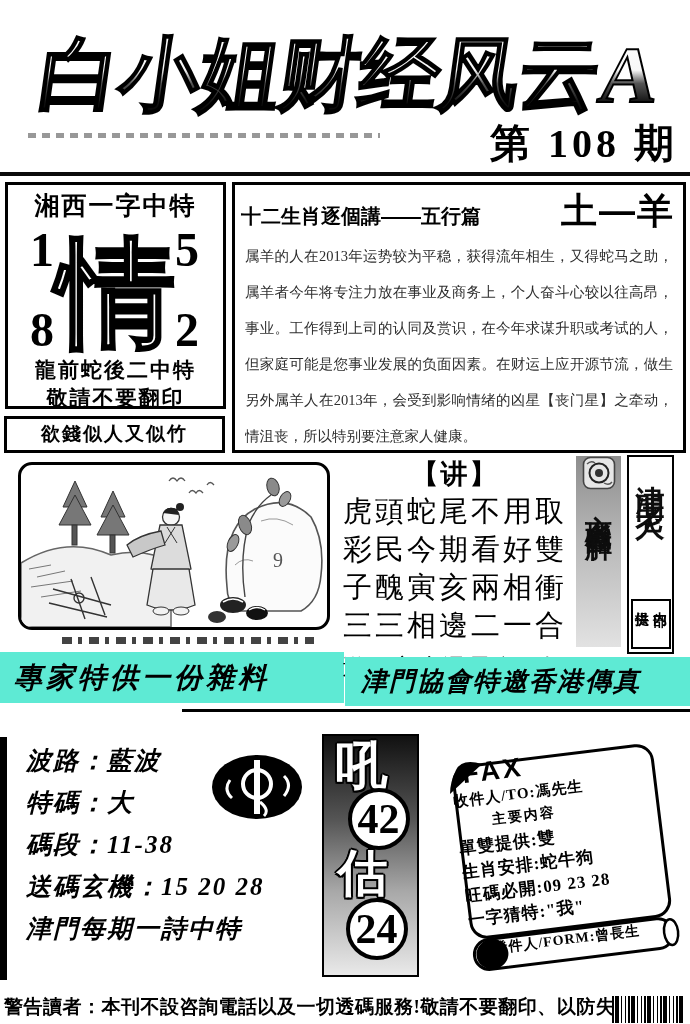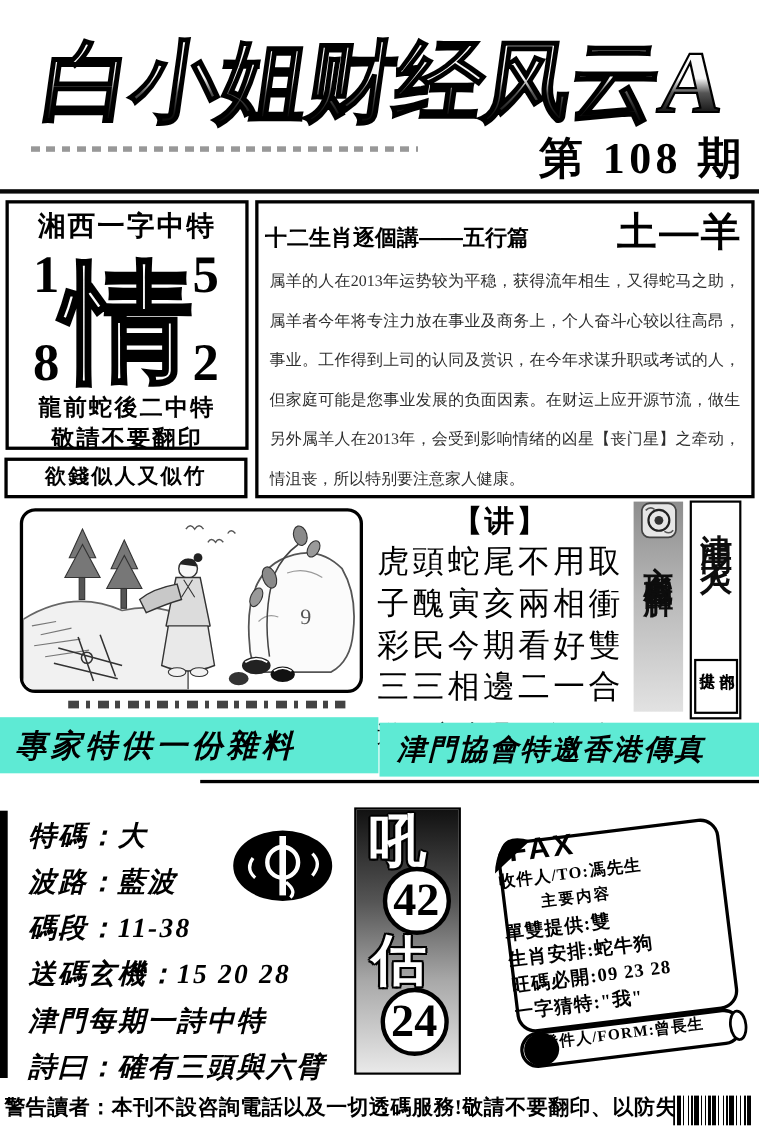--- a/index.html
+++ b/index.html
@@ -205,22 +205,22 @@
         <circle cx="58" cy="133" r="5"></circle>
       </g>
     </svg>
   </div>
   <div class="abs blur-strip"></div>
   <div class="abs caption caption-left">專家特供一份雜料</div>
 
   <div class="abs verse-block">
     <div class="verse-title">【讲】</div>
     <div class="verse-line">虎頭蛇尾不用取</div>
+    <div class="verse-line">彩民今期看好雙</div>
     <div class="verse-line">子醜寅亥兩相衝</div>
-    <div class="verse-line">彩民今期看好雙</div>
     <div class="verse-line">三三相邊二一合</div>
     <div class="gift-line">送：心水還需自己抓</div>
   </div>
 
   <div class="abs strip-gray">
     <svg width="34" height="34" viewBox="0 0 34 34">
       <rect x="1.5" y="1.5" width="31" height="31" rx="7" fill="#e6e6e6" stroke="#444" stroke-width="1.6"></rect>
       <circle cx="17" cy="17" r="9.5" fill="none" stroke="#222" stroke-width="2"></circle>
       <circle cx="17" cy="17" r="4" fill="#333"></circle>
       <path d="M5,8 Q9,4 13,7 M22,27 Q27,30 30,26" stroke="#555" stroke-width="1.4" fill="none"></path>
@@ -233,26 +233,25 @@
       <span class="provider-col">提供</span>
       <span class="provider-col">内部</span>
     </div>
   </div>
   <div class="abs caption caption-right">津門協會特邀香港傳真</div>
 
   <div class="abs bottom-rule"></div>
   <div class="abs left-bar"></div>
 
   <div class="abs info-lines">
+    <div class="info-line">波路：藍波</div>
     <div class="info-line">特碼：大</div>
-    <div class="info-line">波路：藍波</div>
     <div class="info-line">碼段：11-38</div>
     <div class="info-line">送碼玄機：15 20 28</div>
     <div class="info-line">津門每期一詩中特</div>
-    <div class="info-line">詩曰：確有三頭與六臂</div>
   </div>
 
   <svg id="oval-stamp-svg" class="abs" viewBox="0 0 95 70">
     <ellipse cx="47" cy="35" rx="45" ry="32" fill="#000"></ellipse>
     <rect x="44" y="8" width="6" height="54" fill="#fff"></rect>
     <circle cx="47" cy="32" r="14" fill="none" stroke="#fff" stroke-width="4"></circle>
     <path d="M20,28 Q13,38 22,46 M74,24 Q83,33 74,44 M50,50 Q60,58 54,64" stroke="#fff" stroke-width="3" fill="none"></path>
   </svg>
 
   <div class="abs grad-col">

